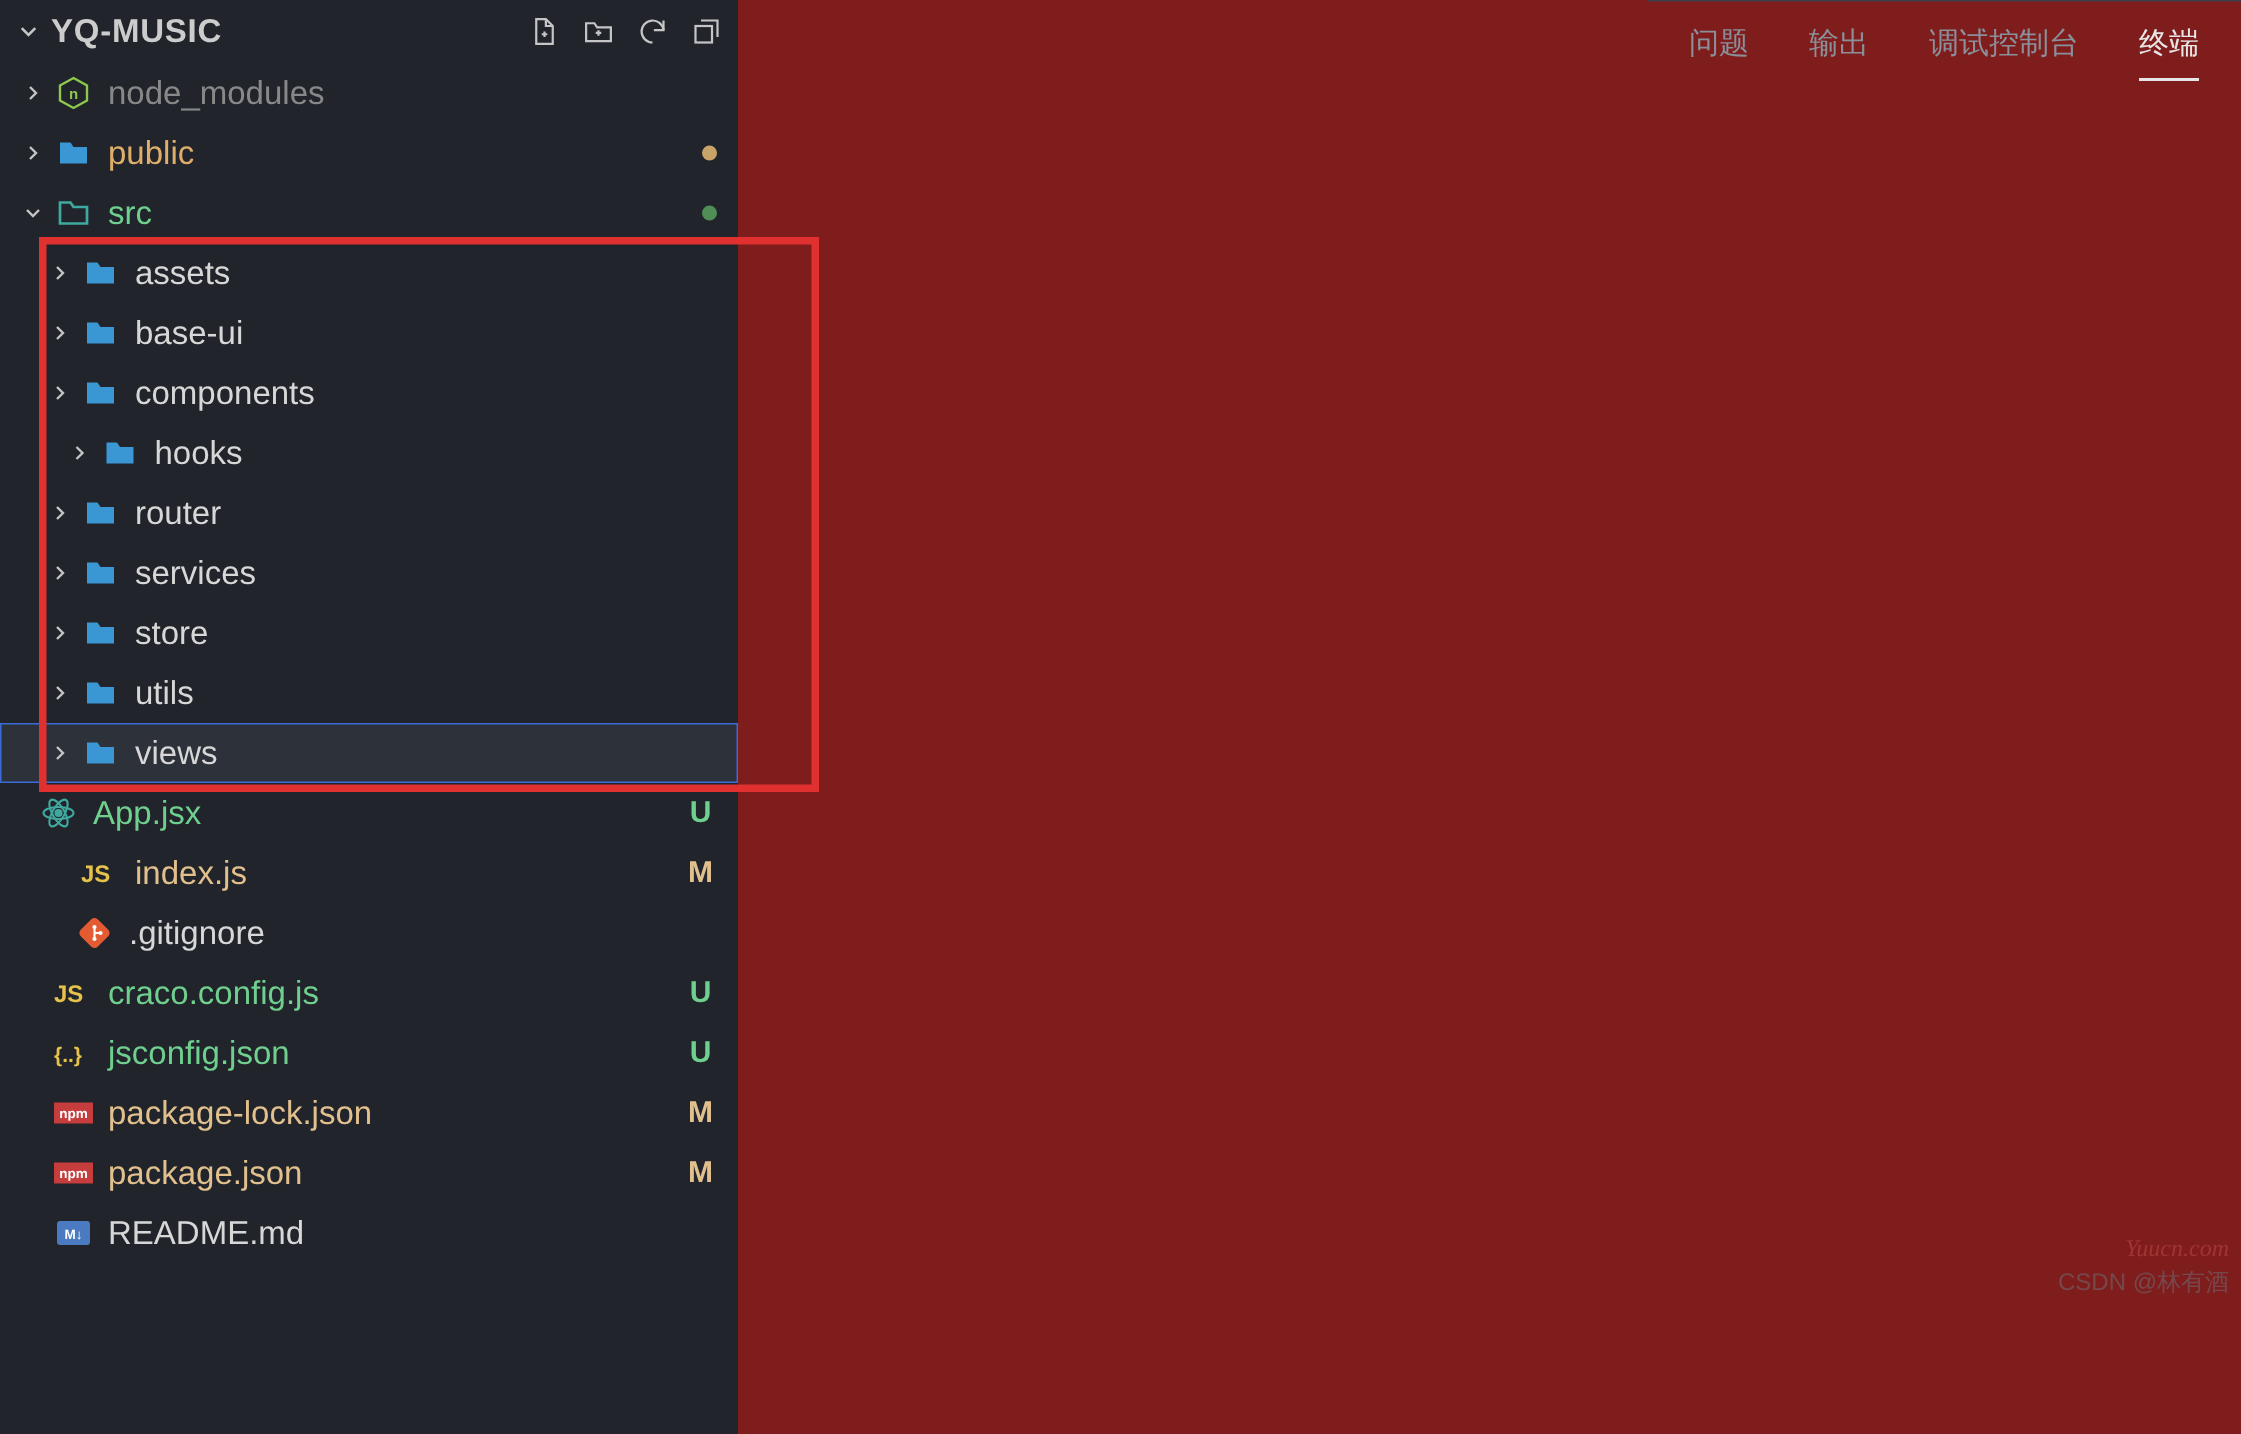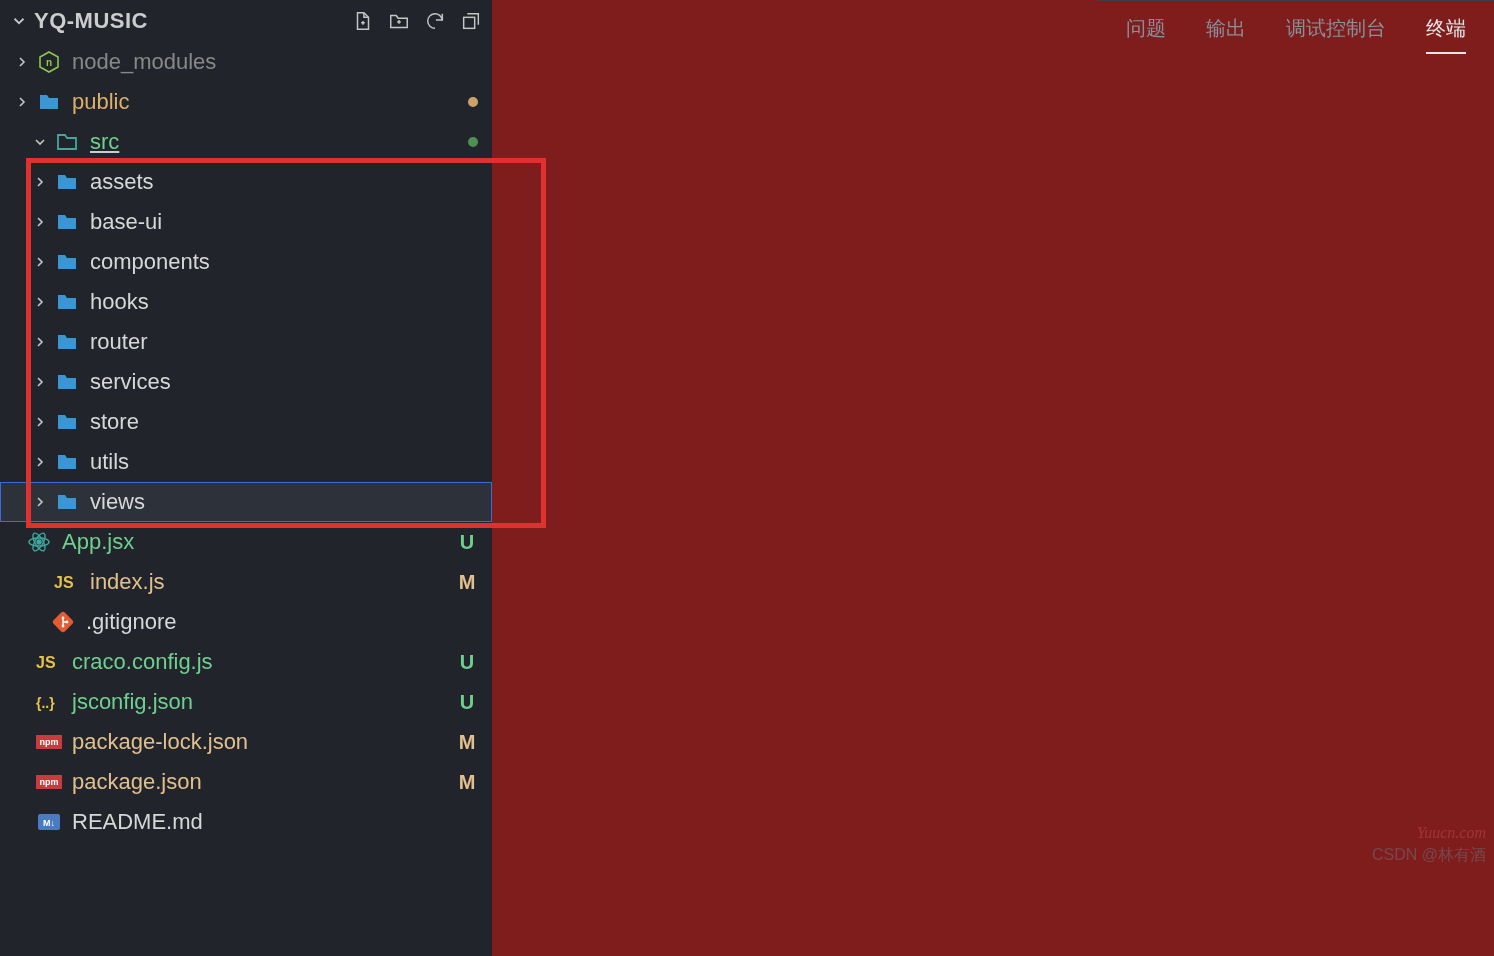--- a/index.html
+++ b/index.html
@@ -193,21 +193,21 @@
           </svg>
         </span>
         <span class="icon-slot">
           <svg width="24" height="24" viewBox="0 0 24 24">
             <path class="folder-blue" d="M3 5h7l2 3h9v11H3z"></path>
           </svg>
         </span>
         <span class="label c-orange">public</span>
         <span class="dot" style="background: rgb(201, 164, 106);"></span>
       </div>
-      <div class="row" style="padding-left: 28px; text-decoration: underline;">
+      <div class="row" style="padding-left: 10px;">
         <span class="chev">
           <svg width="16" height="16" viewBox="0 0 16 16">
             <path d="M4 6l4 4 4-4" stroke="#c5c5c5" stroke-width="1.6" fill="none"></path>
           </svg>
         </span>
         <span class="icon-slot">
           <svg width="24" height="24" viewBox="0 0 24 24">
             <path d="M3 5h7l2 3h9v11H3z" stroke="#3fa9a0" stroke-width="1.8" fill="none"></path>
           </svg>
         </span>
@@ -246,21 +246,21 @@
             <path d="M6 4l4 4-4 4" stroke="#c5c5c5" stroke-width="1.6" fill="none"></path>
           </svg>
         </span>
         <span class="icon-slot">
           <svg width="24" height="24" viewBox="0 0 24 24">
             <path class="folder-blue" d="M3 5h7l2 3h9v11H3z"></path>
           </svg>
         </span>
         <span class="label c-default">components</span>
       </div>
-      <div class="row" style="padding-left: 28px;">
+      <div class="row" style="padding-left: 28px; margin-left: 13px;">
         <span class="chev">
           <svg width="16" height="16" viewBox="0 0 16 16">
             <path d="M6 4l4 4-4 4" stroke="#c5c5c5" stroke-width="1.6" fill="none"></path>
           </svg>
         </span>
         <span class="icon-slot">
           <svg width="24" height="24" viewBox="0 0 24 24">
             <path class="folder-blue" d="M3 5h7l2 3h9v11H3z"></path>
           </svg>
         </span>

